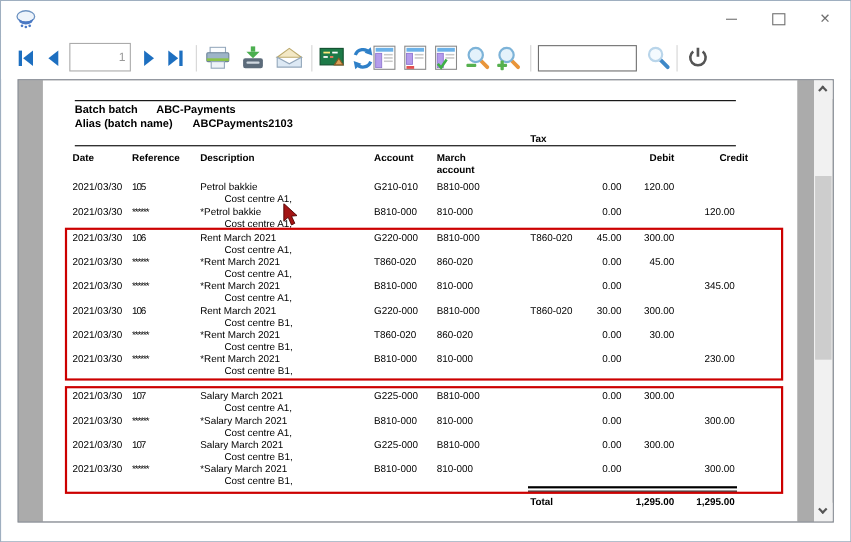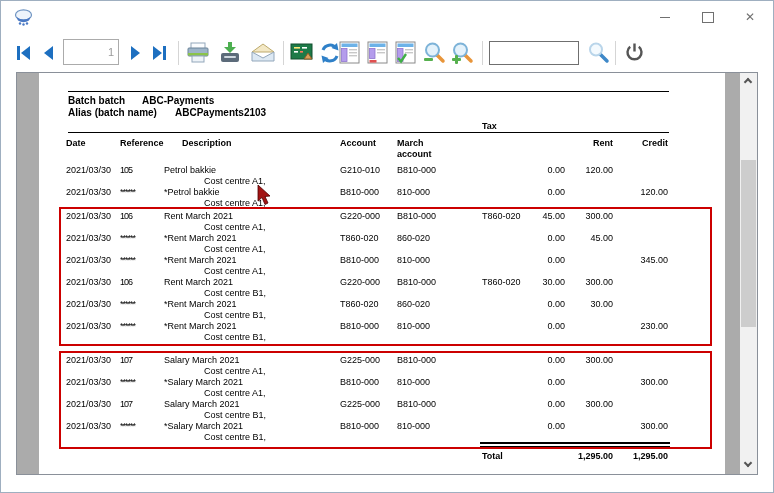--- a/index.html
+++ b/index.html
@@ -66,21 +66,21 @@
   .hr { position:absolute; left:29px; width:601px; height:1px; background:#000; }
   .hr1 { top:18px; } .hr2 { top:59px; }
   .lbl { position:absolute; font-size:10px; font-weight:bold; white-space:nowrap; }
 
   .hdr { position:absolute; font-size:9px; font-weight:bold; white-space:nowrap; }
 
   .rrow { position:absolute; left:0; width:100%; height:22px; font-size:9px; }
   .cell { position:absolute; top:0; line-height:11px; white-space:nowrap; }
   .c-date   { left:27px; }
   .c-ref    { left:81px; letter-spacing:-1px; }
-  .c-desc   { left:125px; }
+  .c-desc   { left:143px; }
   .c-desc2  { left:153px; top:11px;margin-left:12px; }
   .c-acct   { left:301px; }
   .c-contra { left:358px; }
   .c-tax    { left:443px; }
   .c-taxamt { left:476px; width:50px; text-align:right; }
   .c-debit  { left:524px; width:50px; text-align:right; }
   .c-credit { left:579px; width:50px; text-align:right; }
 
   .total-rule-a { position:absolute; left:441px; top:369px; width:190px; height:2px; background:#000; }
   .total-rule-b { position:absolute; left:441px; top:373px; width:190px; height:1px; background:#000; }
@@ -266,22 +266,22 @@
 
       <div class="hr hr2"></div>
 
       <div class="hdr" style="left:27px;  top:65px;">Date</div>
       <div class="hdr" style="left:81px;  top:65px;">Reference</div>
       <div class="hdr" style="left:143px; top:65px;">Description</div>
       <div class="hdr" style="left:301px; top:65px;">Account</div>
       <div class="hdr" style="left:358px; top:65px;">March</div>
       <div class="hdr" style="left:358px; top:76px;">account</div>
       <div class="hdr" style="left:443px; top:48px;">Tax</div>
-      <div class="hdr" style="left:524px; top:65px; width:50px; text-align:right;">Rent</div>
-      <div class="hdr" style="left:579px; top:65px; width:50px; text-align:right;">Credit</div>
+      <div class="hdr" style="left:524px; top:65px; width:50px; text-align:right;">Debit</div>
+      <div class="hdr" style="left:603px; top:65px; width:50px; text-align:center;">Credit</div>
 
       <div>
           <div class="rrow" style="top: 92px;">
             <span class="cell c-date">2021/03/30</span>
             <span class="cell c-ref">105</span>
             <span class="cell c-desc">Petrol bakkie</span>
             <span class="cell c-acct">G210-010</span>
             <span class="cell c-contra">B810-000</span>
             <span class="cell c-taxamt">0.00</span>
             <span class="cell c-debit">120.00</span>

